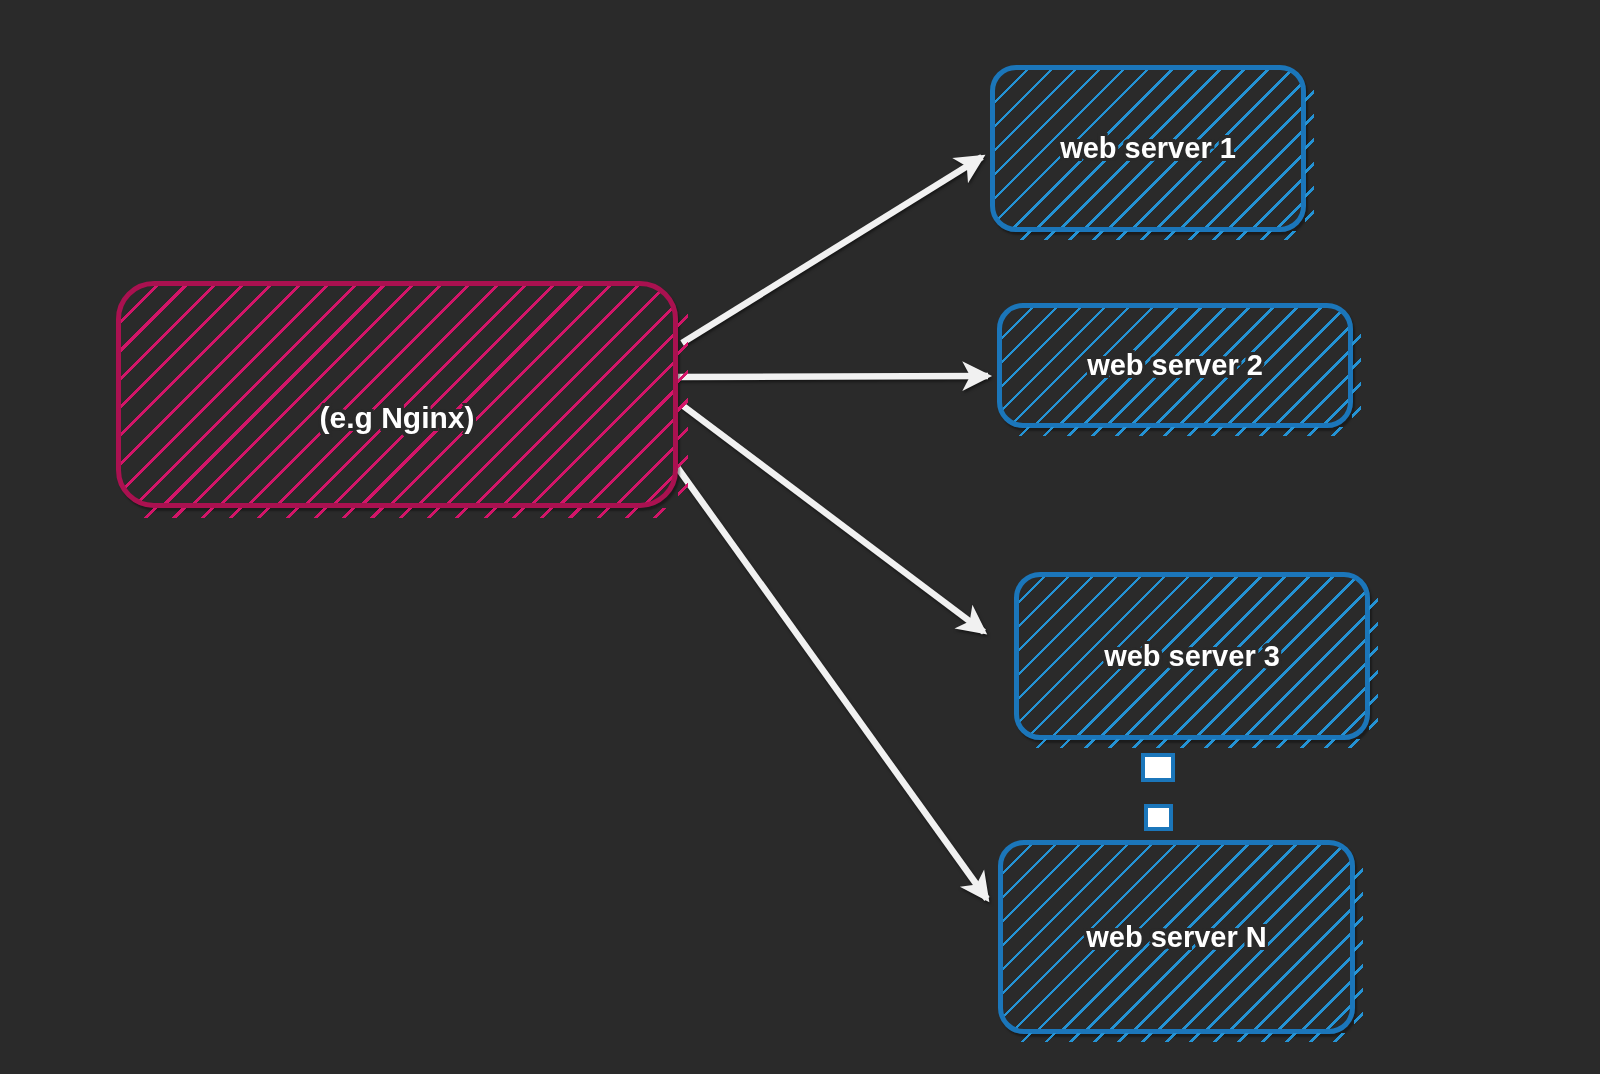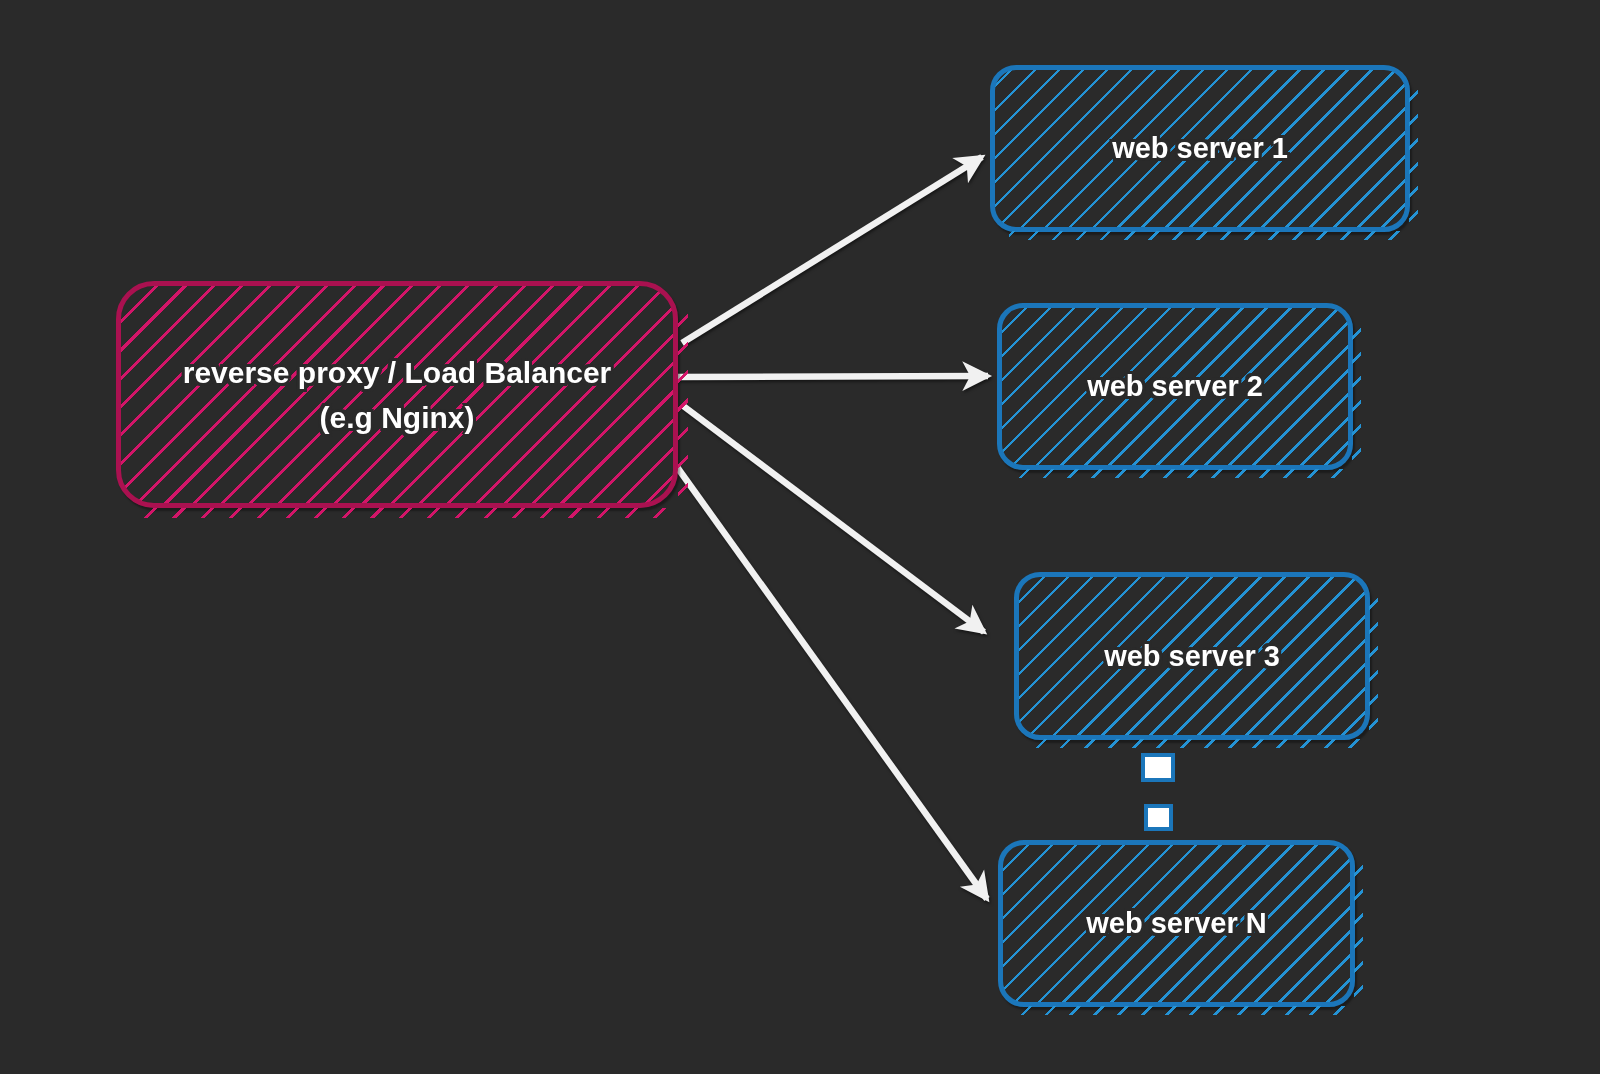--- a/index.html
+++ b/index.html
@@ -83,24 +83,24 @@
       transparent 0, transparent 14.5px,
       var(--blue-hatch) 14.5px, var(--blue-hatch) 17px);
   }
   .node.blue::before{
     content:"";position:absolute;z-index:1;
     top:14px;bottom:-7px;right:-13px;width:9px;
     background:repeating-linear-gradient(-45deg,
       transparent 0, transparent 14.5px,
       var(--blue-hatch) 14.5px, var(--blue-hatch) 17px);
   }
-  .node.ws1{left:990px;top:65px;width:420px;height:167px;}
-  .node.ws2{left:997px;top:303px;width:356px;height:167px;}
+  .node.ws1{left:990px;top:65px;width:316px;height:167px;}
+  .node.ws2{left:997px;top:303px;width:356px;height:125px;}
   .node.ws3{left:995px;top:572px;width:356px;height:168px;margin-left:19px;}
-  .node.wsN{left:998px;top:840px;width:357px;height:167px;}
+  .node.wsN{left:998px;top:840px;width:357px;height:194px;}
   
   .sq{
     position:absolute;
     background:var(--square-fill);
     border:4px solid var(--blue-border);
   }
   .sq.sq1{left:1141px;top:753px;width:34px;height:29px;}
   .sq.sq2{left:1144px;top:804px;width:29px;height:27px;}
 </style>
 </head>
@@ -115,21 +115,21 @@
       </marker>
     </defs>
     <line x1="682" y1="343" x2="982" y2="157" marker-end="url(#ah)"></line>
     <line x1="676" y1="377" x2="988" y2="376" marker-end="url(#ah)"></line>
     <line x1="682" y1="405" x2="984" y2="632" marker-end="url(#ah)"></line>
     <line x1="677" y1="467" x2="987" y2="899" marker-end="url(#ah)"></line>
   </svg>
 
   <div class="node red">
     <div class="label">
-      <span>reverse proxy / Load Balancer</span><br>
+      <br>
       <span>(e.g Nginx)</span>
     </div>
   </div>
 
   <div class="node blue ws1">
     <div class="label">web server 1</div>
   </div>
 
   <div class="node blue ws2">
     <div class="label">web server 2</div>

